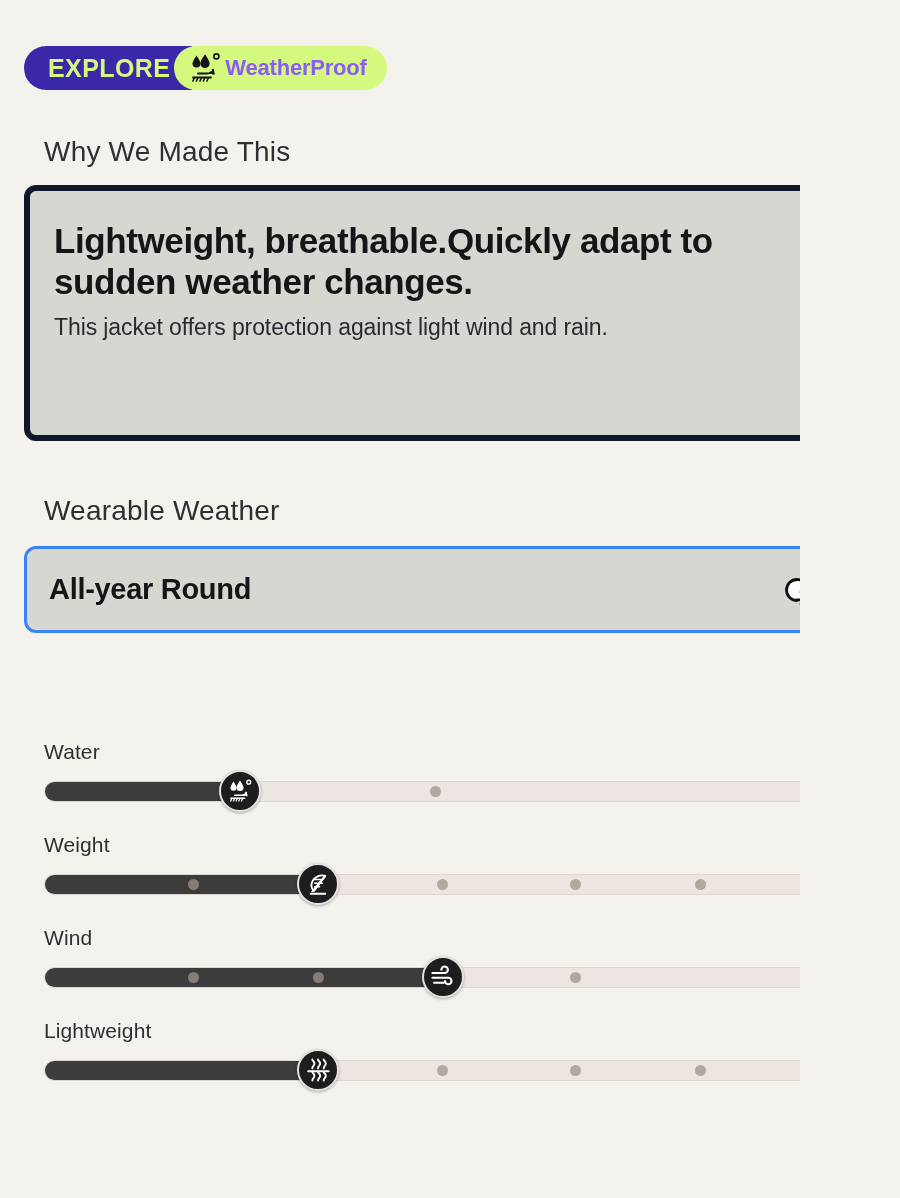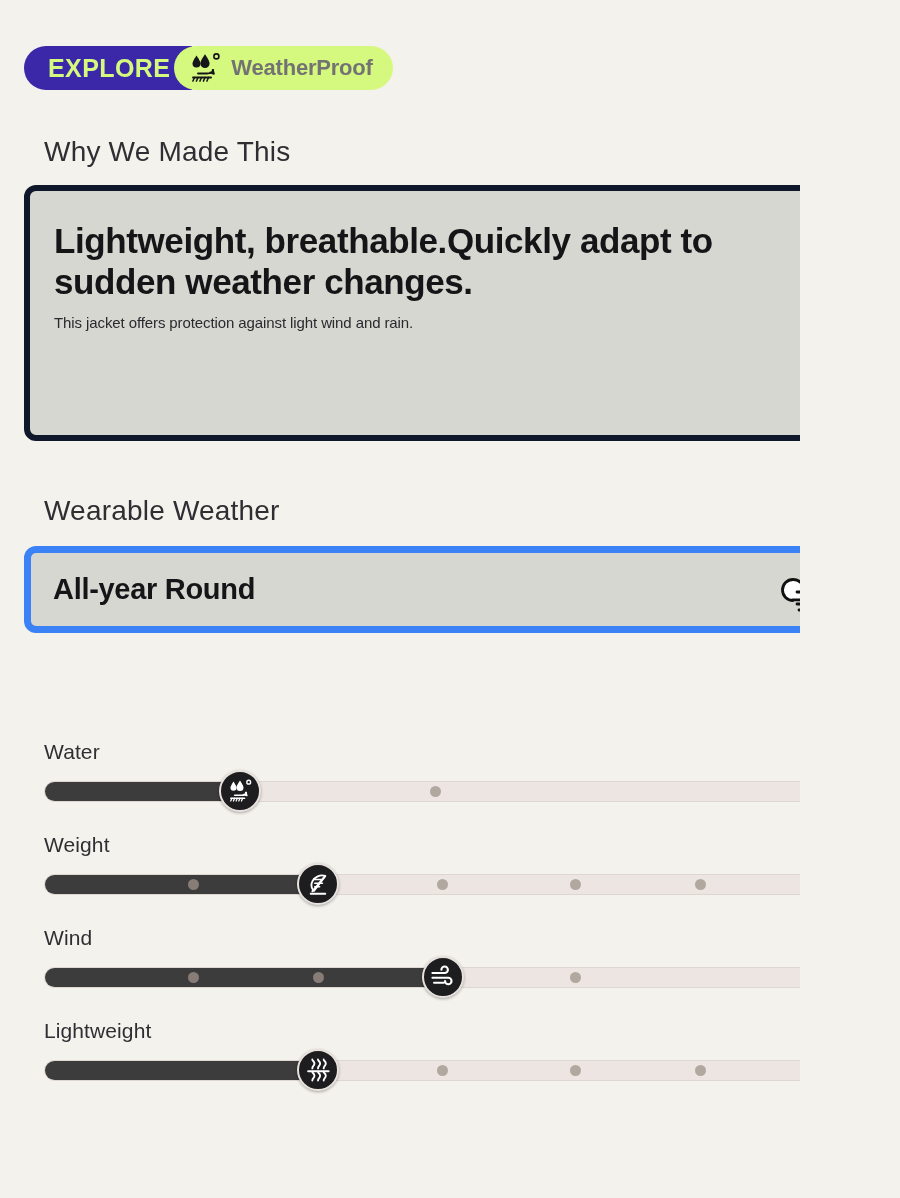--- a/index.html
+++ b/index.html
@@ -37,25 +37,25 @@
     font-weight: 700;
     letter-spacing: 0.4px;
     display: flex;
     align-items: center;
     padding: 0 22px 0 24px;
     border-radius: 22px 0 0 22px;
     line-height: 1;
   }
   .badge-brand {
     background: #d5f97e;
-    color: #737373;
+    color: #8b5cf6;
     border-radius: 22px;
     display: flex;
     align-items: center;
-    gap: 9px;
+    gap: 3px;
     padding: 0 20px 0 14px;
     margin-left: -18px;
     position: relative;
     z-index: 2;
   }
   .badge-brand-name {
     font-size: 22px;
     font-weight: 700;
     letter-spacing: -0.2px;
     line-height: 1;
@@ -89,35 +89,35 @@
   }
   .why-title {
     font-size: 35px;
     font-weight: 700;
     line-height: 1.16;
     color: #151518;
     letter-spacing: -0.4px;
   }
   .why-sub {
     margin-top: 12px;
-    font-size: 15px;
+    font-size: 23px;
     font-weight: 400;
     color: #2a2a2e;
     letter-spacing: -0.1px;
   }
 
   
   .wear-card {
     position: absolute;
     left: 24px;
     top: 546px;
     width: 852px;
     height: 87px;
     background: #d7d7d2;
-    border: 7px solid #3b82f6;
+    border: 3px solid #3b82f6;
     border-radius: 12px;
     display: flex;
     align-items: center;
     justify-content: space-between;
     padding: 0 32px 0 22px;
   }
   .wear-label {
     font-size: 29px;
     font-weight: 700;
     color: #151518;

